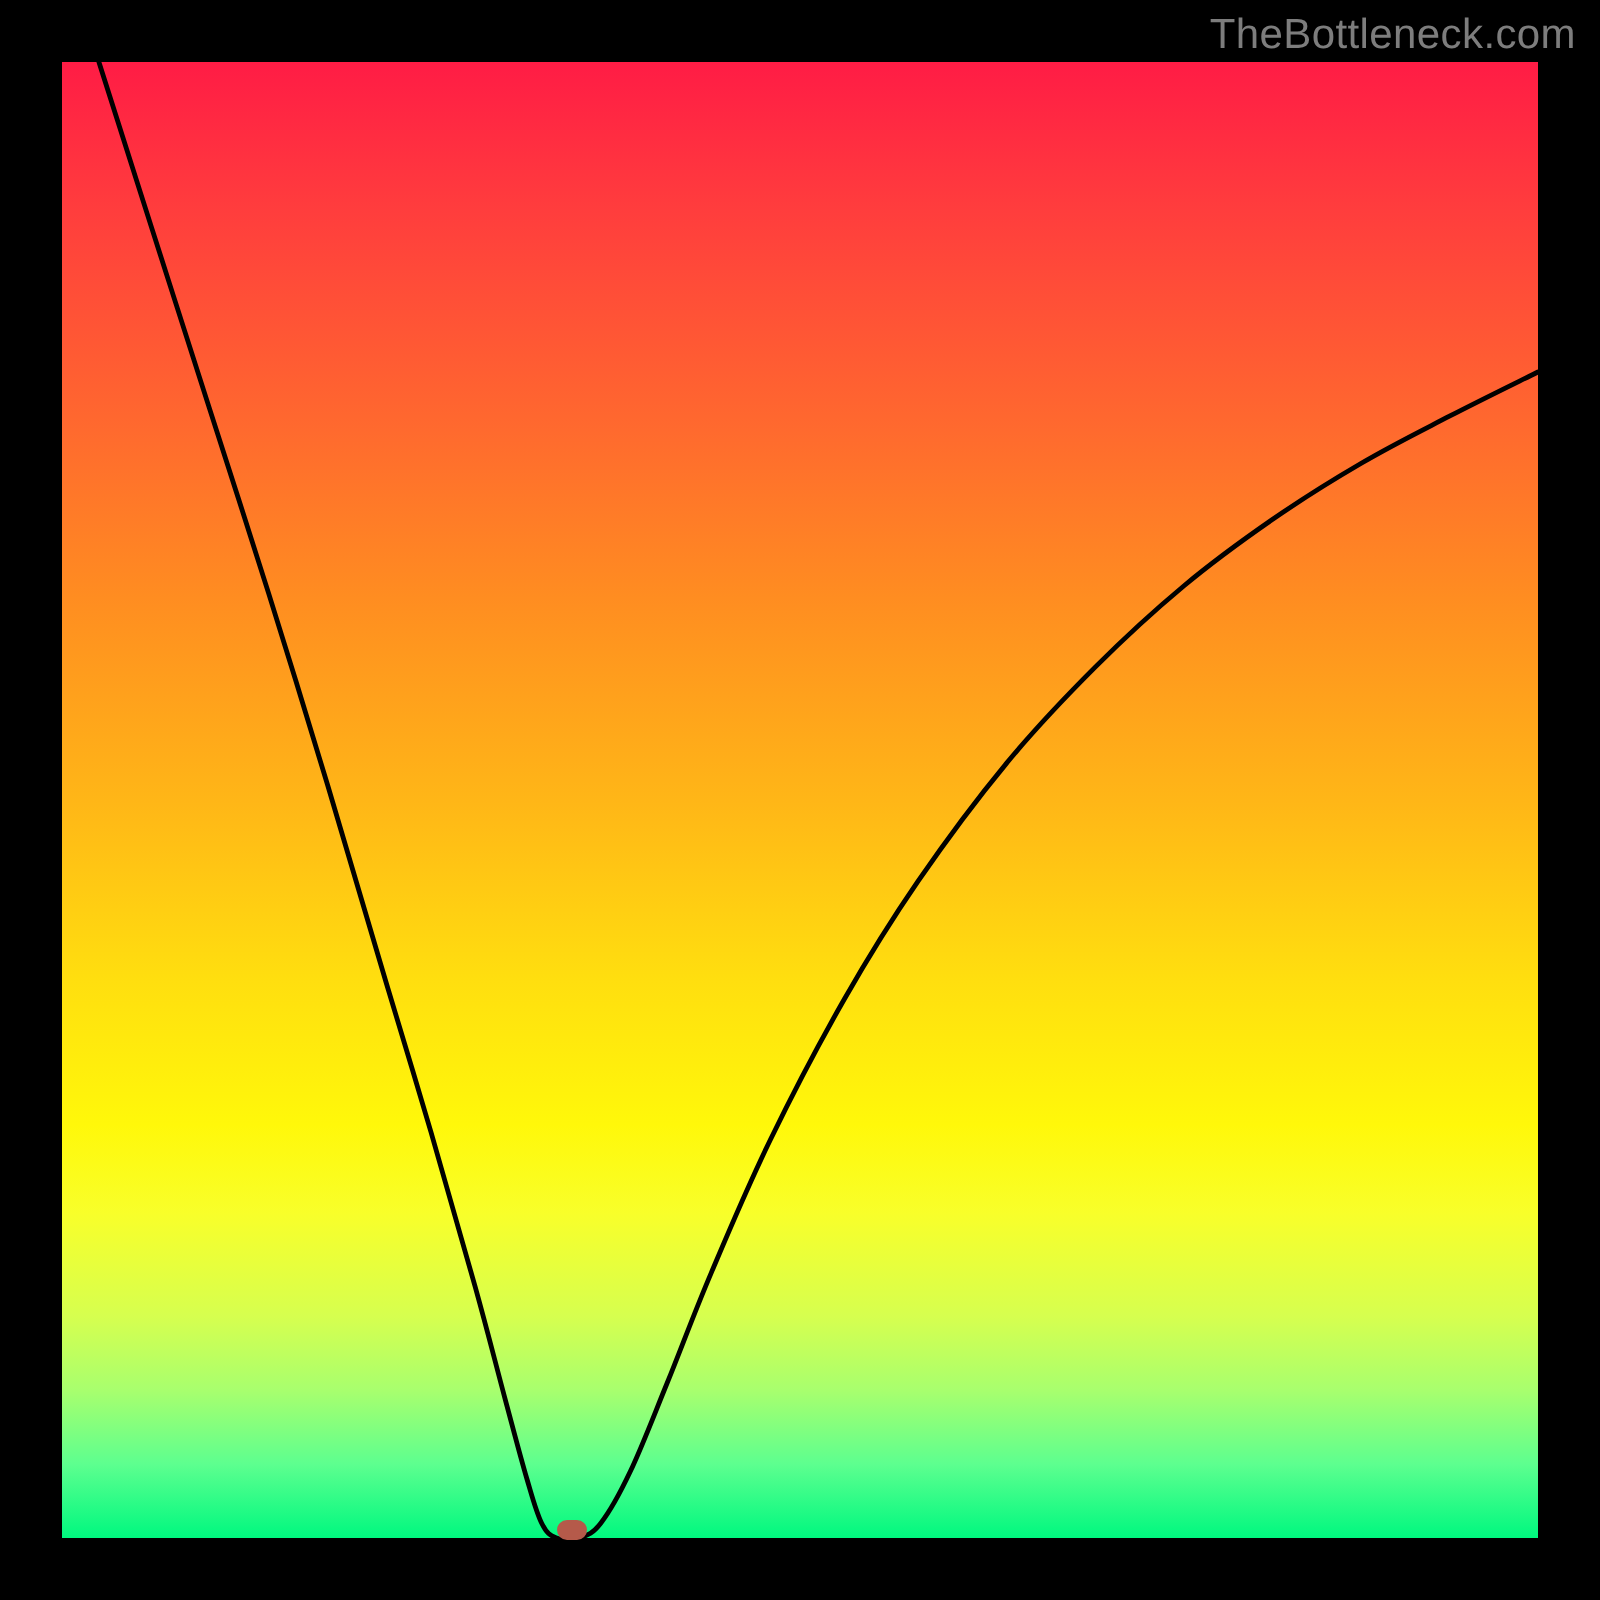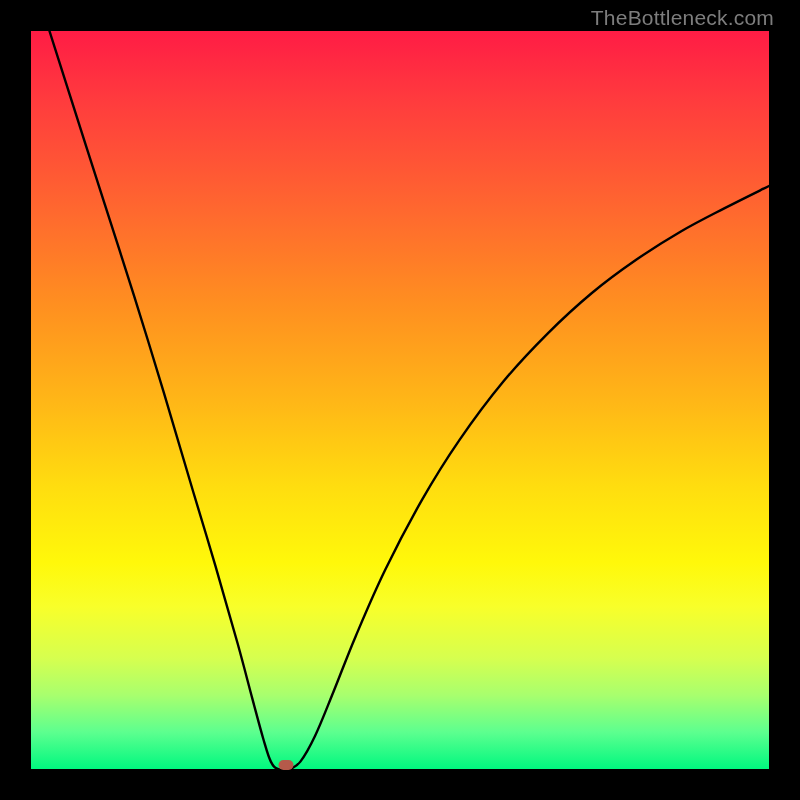--- a/index.html
+++ b/index.html
@@ -36,21 +36,21 @@
       #f8ff2a 78%,
       #d6ff4f 85%,
       #a8ff6e 90%,
       #5dff8f 95%,
       #00f87f 100%
     );
   }
   .watermark {
     position: absolute;
     top: 6px;
-    right: 26px;
+    right: 12px;
     color: #7d7d7d;
     font-size: 21px;
     font-weight: 500;
     letter-spacing: 0.2px;
     user-select: none;
   }
   svg.curve {
     position: absolute;
     left: 0;
     top: 0;

